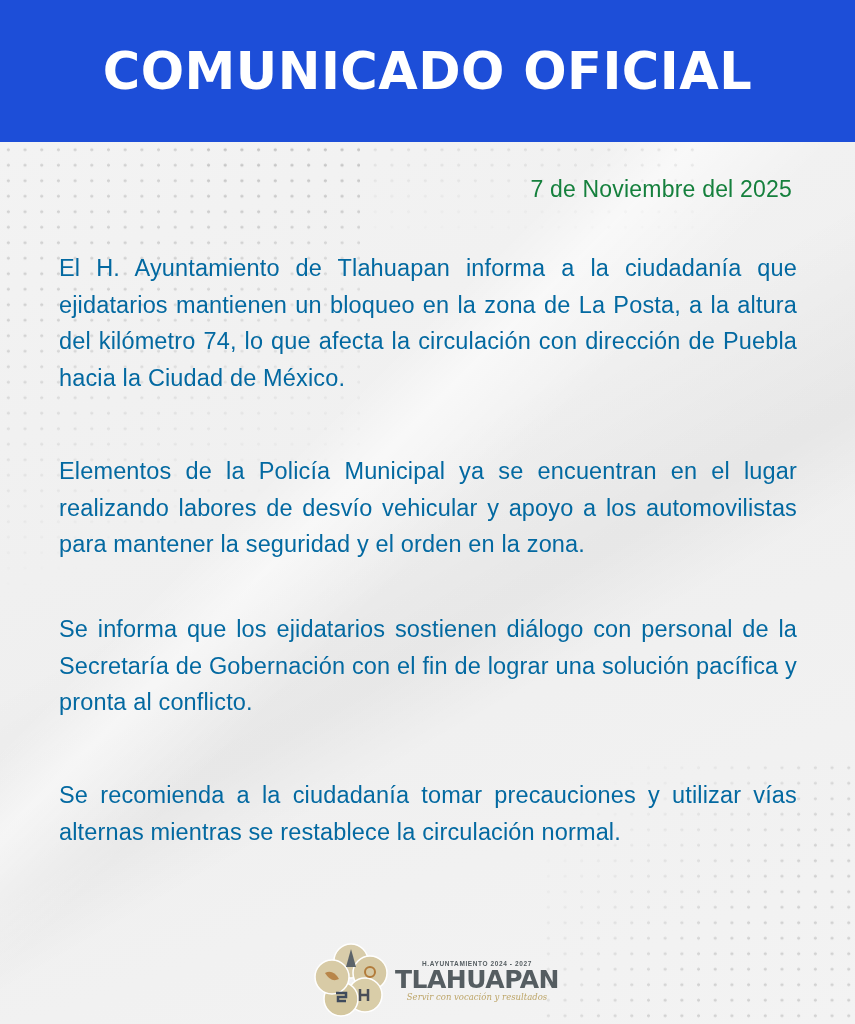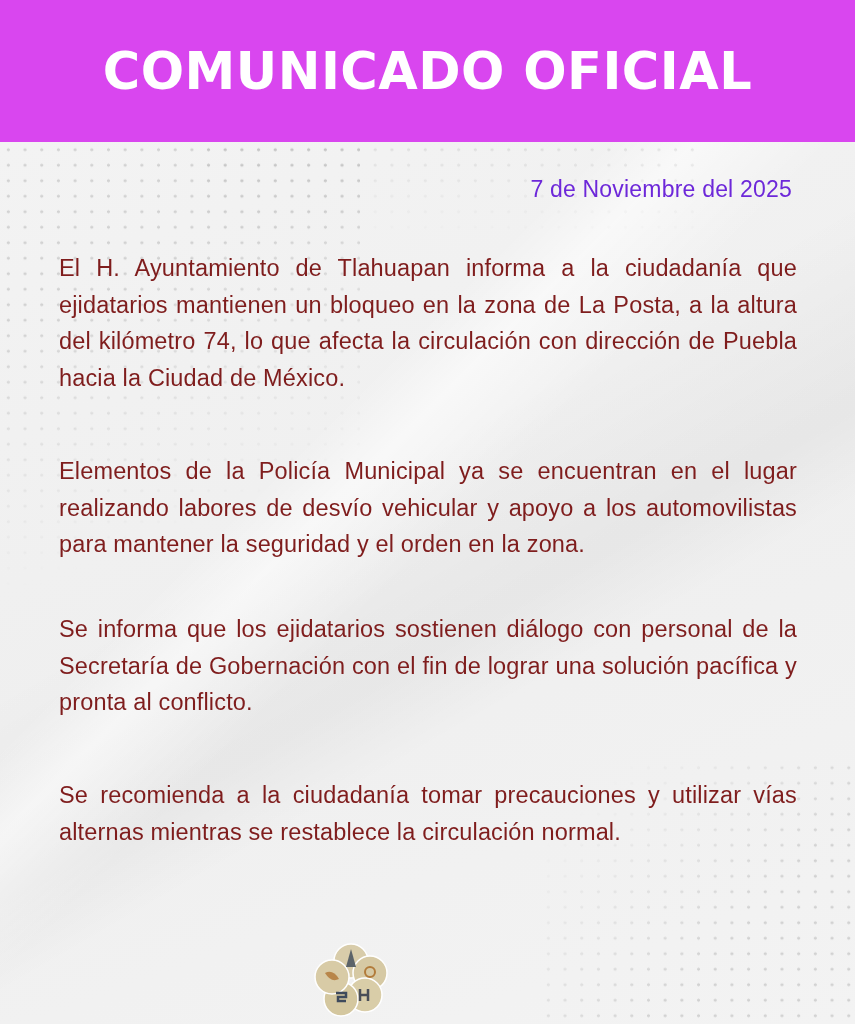--- a/index.html
+++ b/index.html
@@ -12,21 +12,21 @@
       overflow: hidden;
       position: relative;
       background: #f1f1f1;
       font-family: "Liberation Sans", sans-serif;
     }
     .header {
       position: absolute;
       left: 0; top: 0;
       width: 855px;
       height: 142px;
-      background: #d946ef;
+      background: #1d4ed8;
       display: flex;
       align-items: center;
       justify-content: center;
     }
     .header-title {
       color: #ffffff;
       font-family: "DejaVu Sans", sans-serif;
       font-weight: bold;
       font-size: 51px;
       letter-spacing: 0.5px;
@@ -68,30 +68,30 @@
       width: 500px;
       height: 100px;
       -webkit-mask-image: linear-gradient(180deg, rgba(0,0,0,0.6) 0%, transparent 100%);
       mask-image: linear-gradient(180deg, rgba(0,0,0,0.6) 0%, transparent 100%);
     }
     .date {
       position: absolute;
       right: 63px;
       top: 176px;
       font-size: 23px;
-      color: #6d28d9;
+      color: #15803d;
       letter-spacing: 0.2px;
     }
     .body-text {
       position: absolute;
       left: 59px;
       width: 738px;
       font-size: 23.5px;
       line-height: 36.5px;
-      color: #7f1d1d;
+      color: #0369a1;
       text-align: justify;
       letter-spacing: 0.15px;
     }
     .p1 { top: 250px; }
     .p2 { top: 453px; }
     .p3 { top: 611px; }
     .p4 { top: 777px; }
     .p2, .p3 { text-align: justify; }
     .logo {
       position: absolute;
@@ -165,13 +165,18 @@
         <circle cx="28" cy="60" r="17" fill="#d4c79f"></circle>
         <circle cx="19" cy="38" r="17" fill="#d8cba6"></circle>
       </g>
       <path d="M38 10 L33 28 L43 28 Z" fill="#5b6369"></path>
       <circle cx="57" cy="33" r="5" fill="none" stroke="#b27b3a" stroke-width="2"></circle>
       <path d="M12 34 q8 -4 14 6 q-8 4 -14 -6 z" fill="#b8864a"></path>
       <path d="M23 54 h10 v4 h-8 v4 h8" fill="none" stroke="#3e4a5c" stroke-width="2.5"></path>
       <path d="M47 50 v12 M55 50 v12 M47 56 h8" stroke="#4a4e57" stroke-width="2.5" fill="none"></path>
     </svg>
   </div>
+  <div class="logo-text">
+    <span class="logo-sub">H.AYUNTAMIENTO 2024 - 2027</span>
+    <span class="logo-name">TLAHUAPAN</span>
+    <span class="logo-tagline">Servir con vocación y resultados</span>
+  </div>
 </div>
 
 </body></html>

